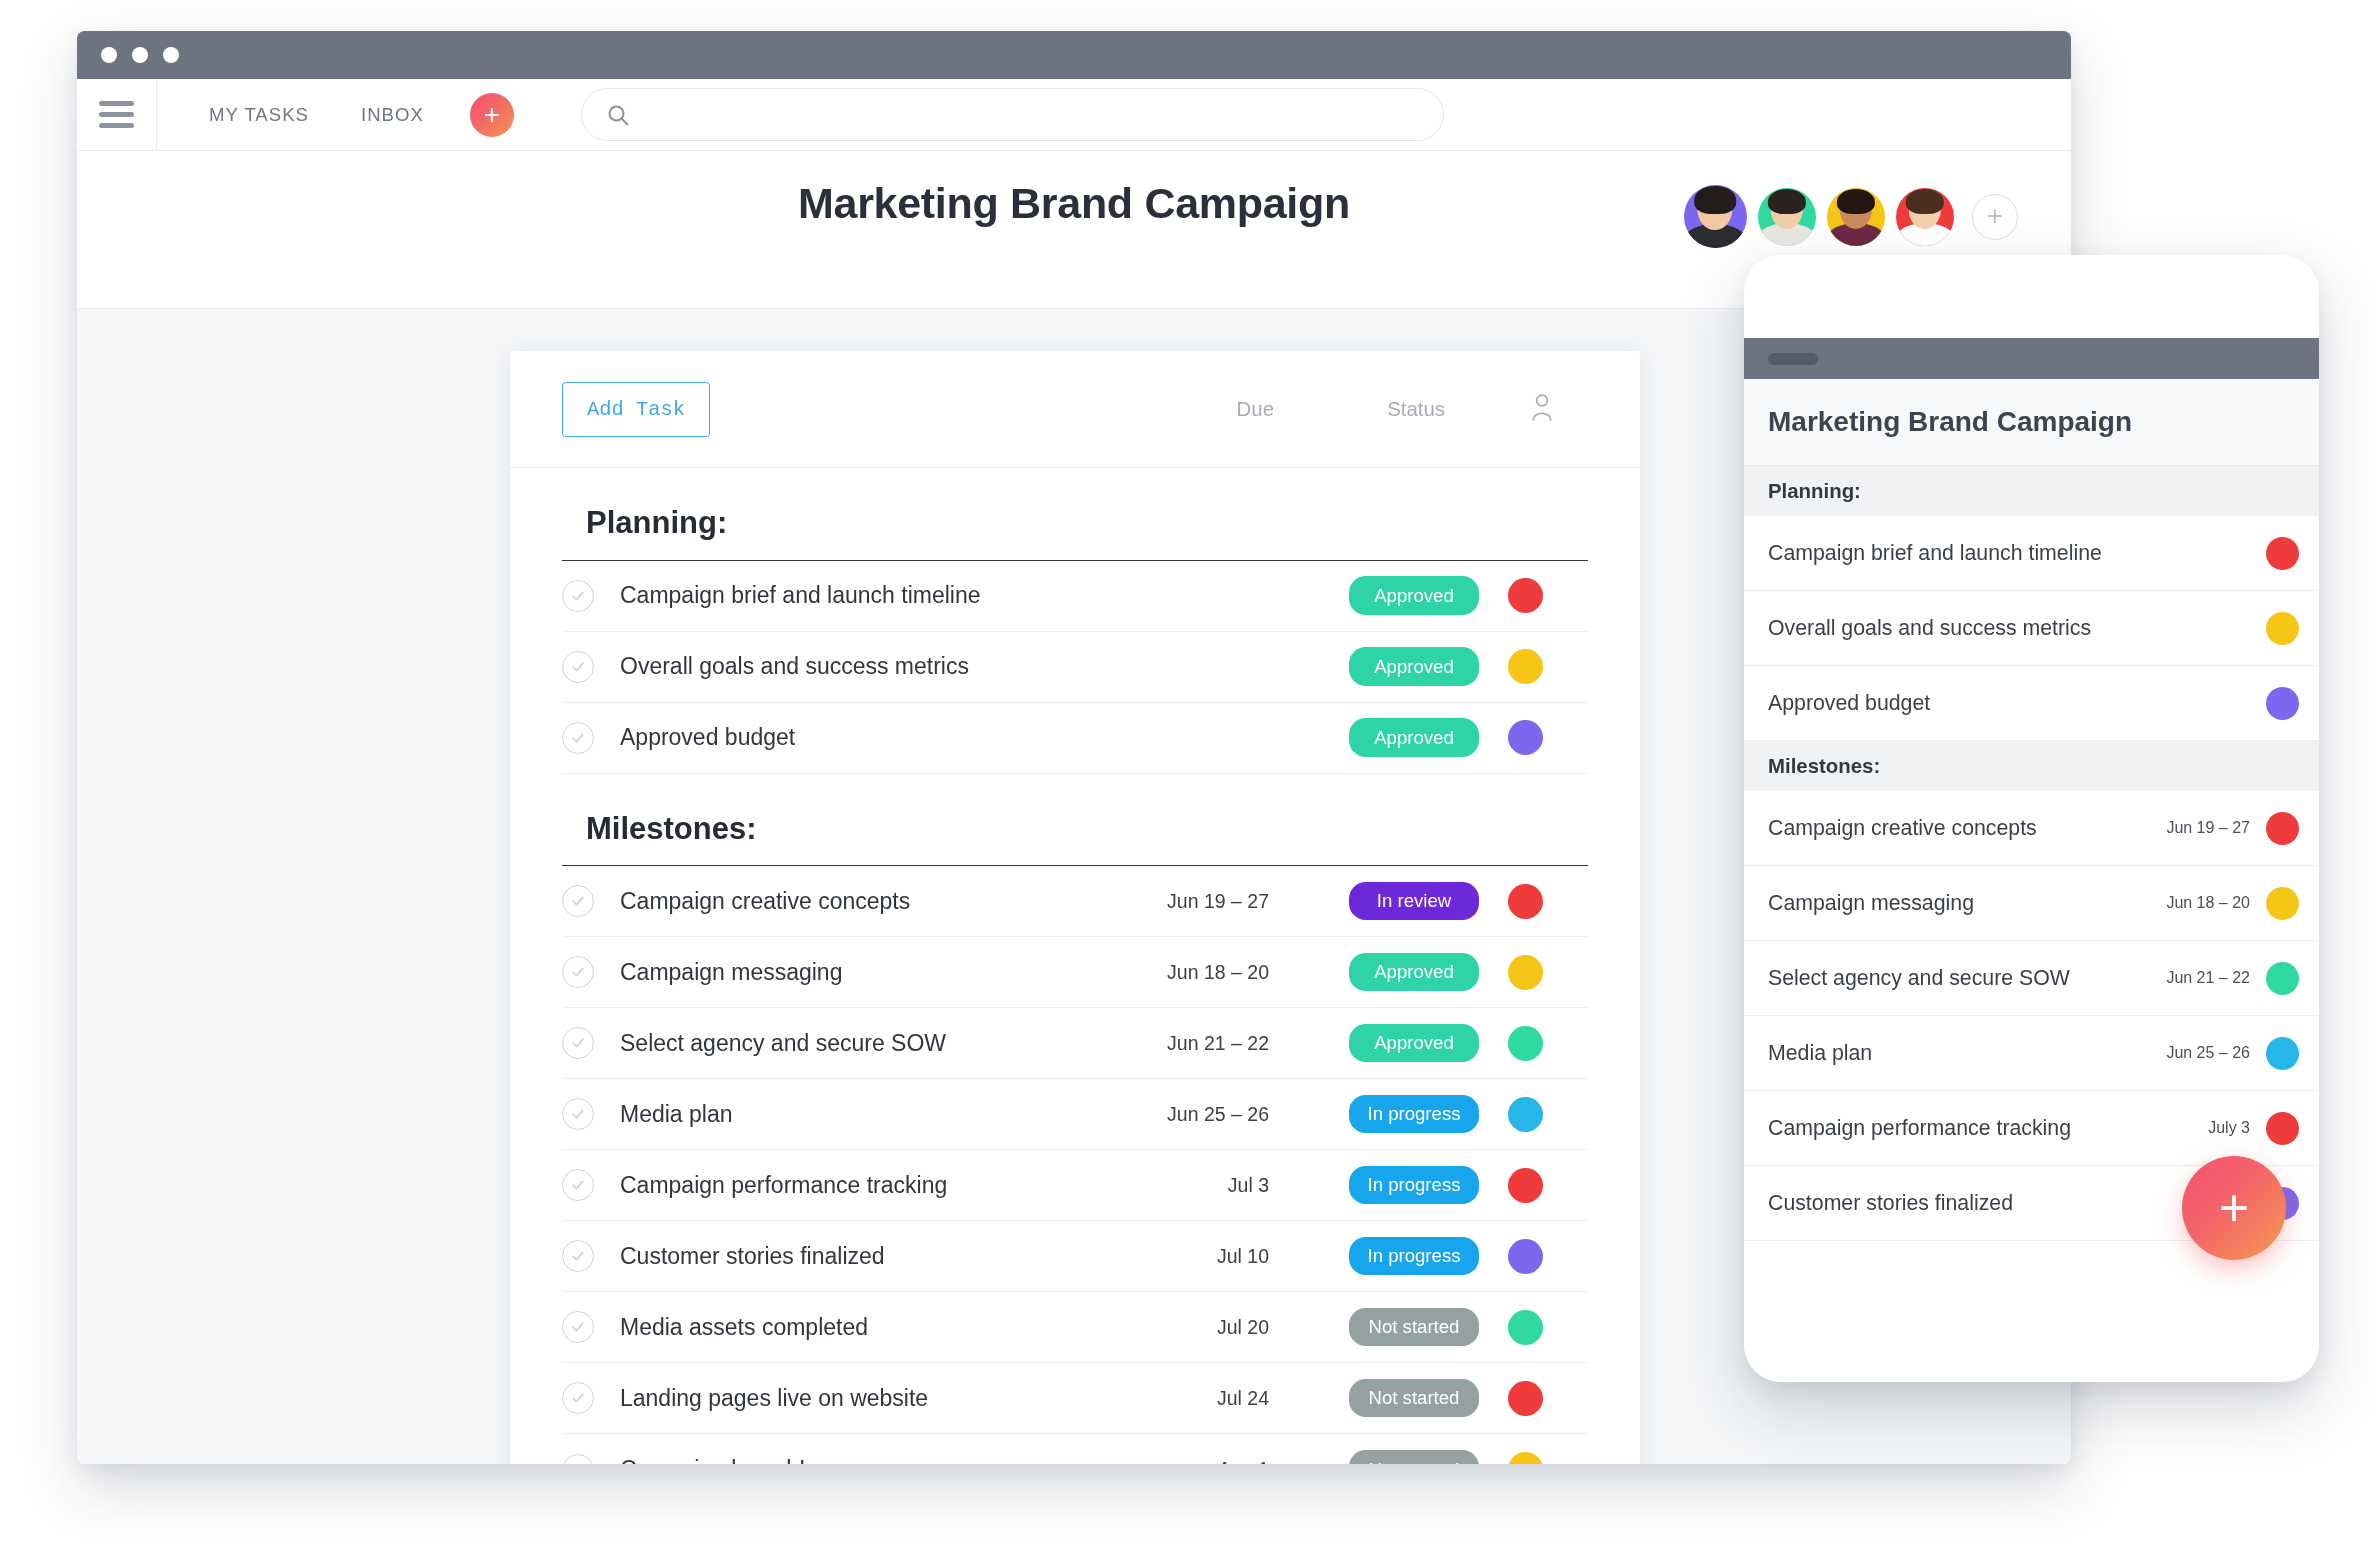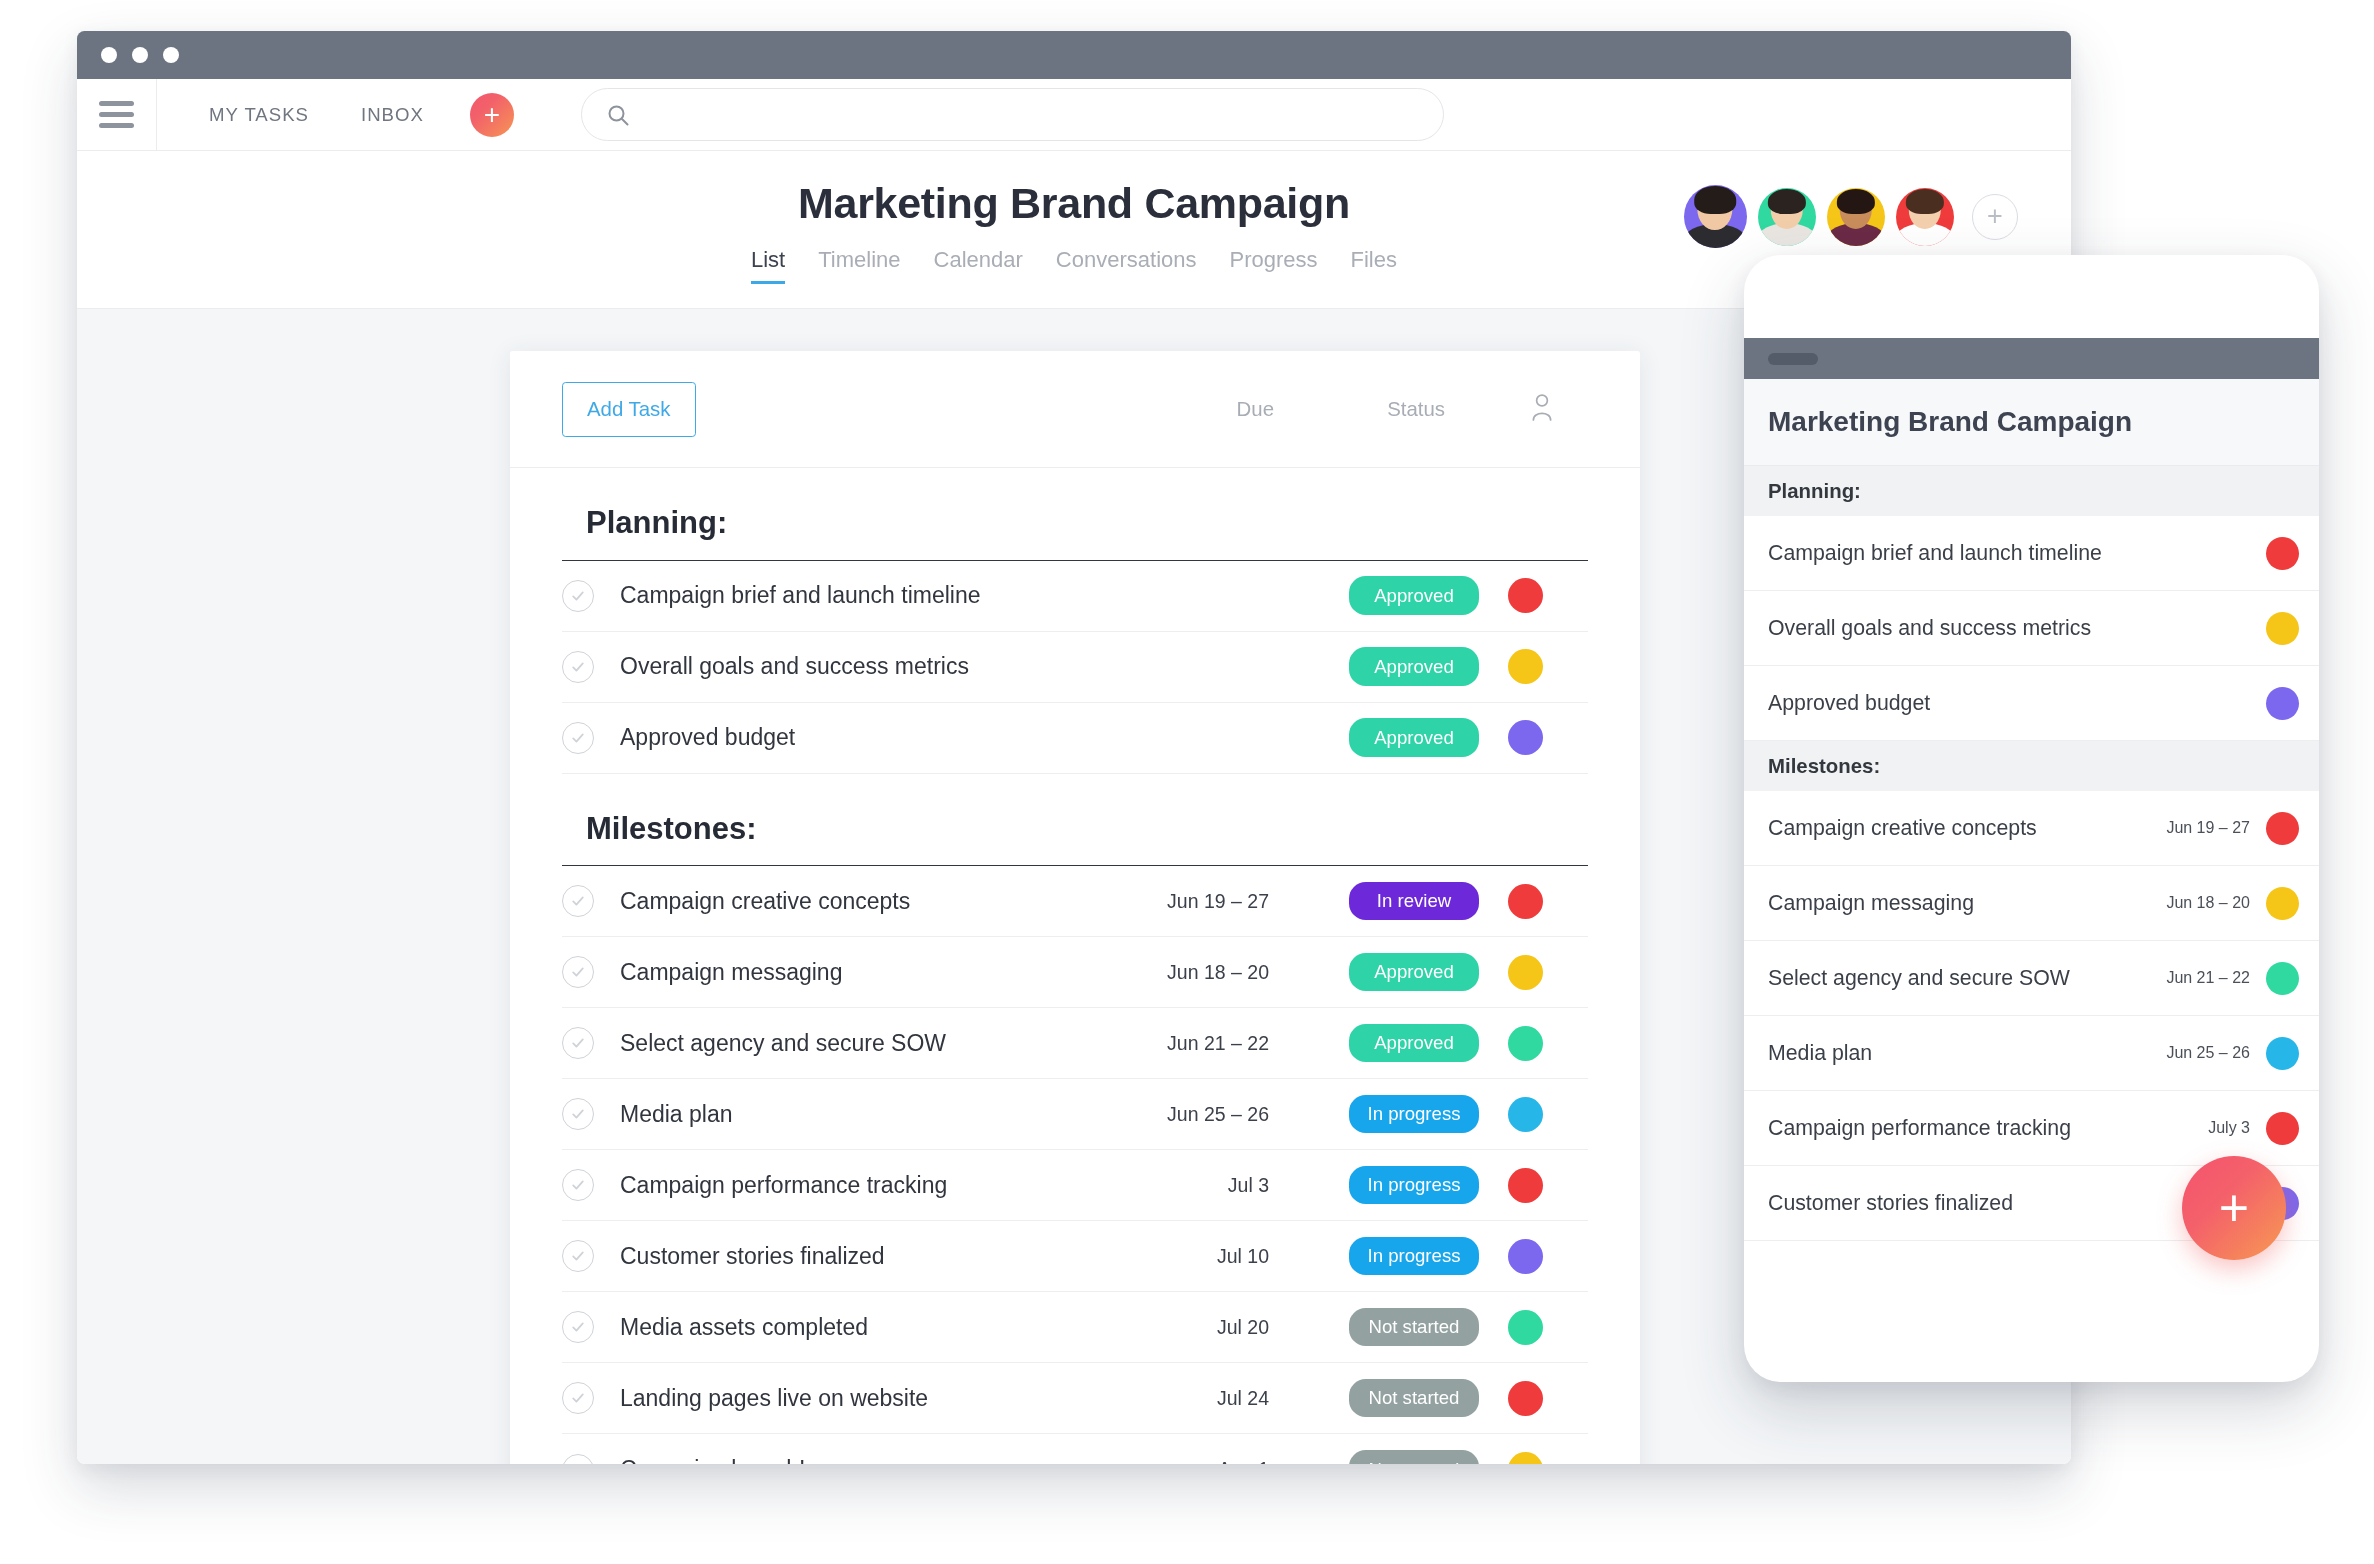--- a/index.html
+++ b/index.html
@@ -137,21 +137,21 @@
   }
   .card-toolbar {
     height: 117px;
     display: flex; align-items: center;
     padding: 0 72px 0 52px;
     border-bottom: 0.9px solid #ededf0;
   }
   .add-task-btn {
     border: 1.9px solid #3fa9e7; color: #3fa9e7;
     background: #fff; border-radius: 3.7px;
-    font-size: 20.4px; font-family: Liberation Sans, sans-serif;
+    font-size: 20.4px; font-family: Liberation Mono, monospace;
     padding: 15px 24px; cursor: pointer;
   }
   .col-head {
     font-size: 20.4px; color: #a8adb5;
     position: absolute;
   }
   .col-due { right: 366px; }
   .col-status { right: 195px; }
   .col-person { right: 85px; }
 
@@ -282,28 +282,20 @@
         <circle cx="10.5" cy="10.5" r="7"></circle>
         <line x1="16" y1="16" x2="21.5" y2="21.5" stroke-linecap="round"></line>
       </svg>
       <input class="search-input" type="text" placeholder="" style="">
     </div>
   </div>
 
   <div class="project-header">
     <div class="project-title">Marketing Brand Campaign</div>
 
-    <div class="tabs">
-      <span class="tab active">List</span>
-      <span class="tab">Timeline</span>
-      <span class="tab">Calendar</span>
-      <span class="tab">Conversations</span>
-      <span class="tab">Progress</span>
-      <span class="tab">Files</span>
-    </div>
 
     <div class="avatars">
       <span class="av lg" style="background: rgb(123, 104, 238);">
           <span class="body" style="background:#2c2c30"></span>
           <span class="head" style="background:#f0c9a4"></span>
           <span class="hair" style="background:#241c18"></span>
         </span>
       <span class="av" style="background: rgb(47, 217, 160);">
           <span class="body" style="background:#e9e6e2"></span>
           <span class="head" style="background:#f2cdaa"></span>

